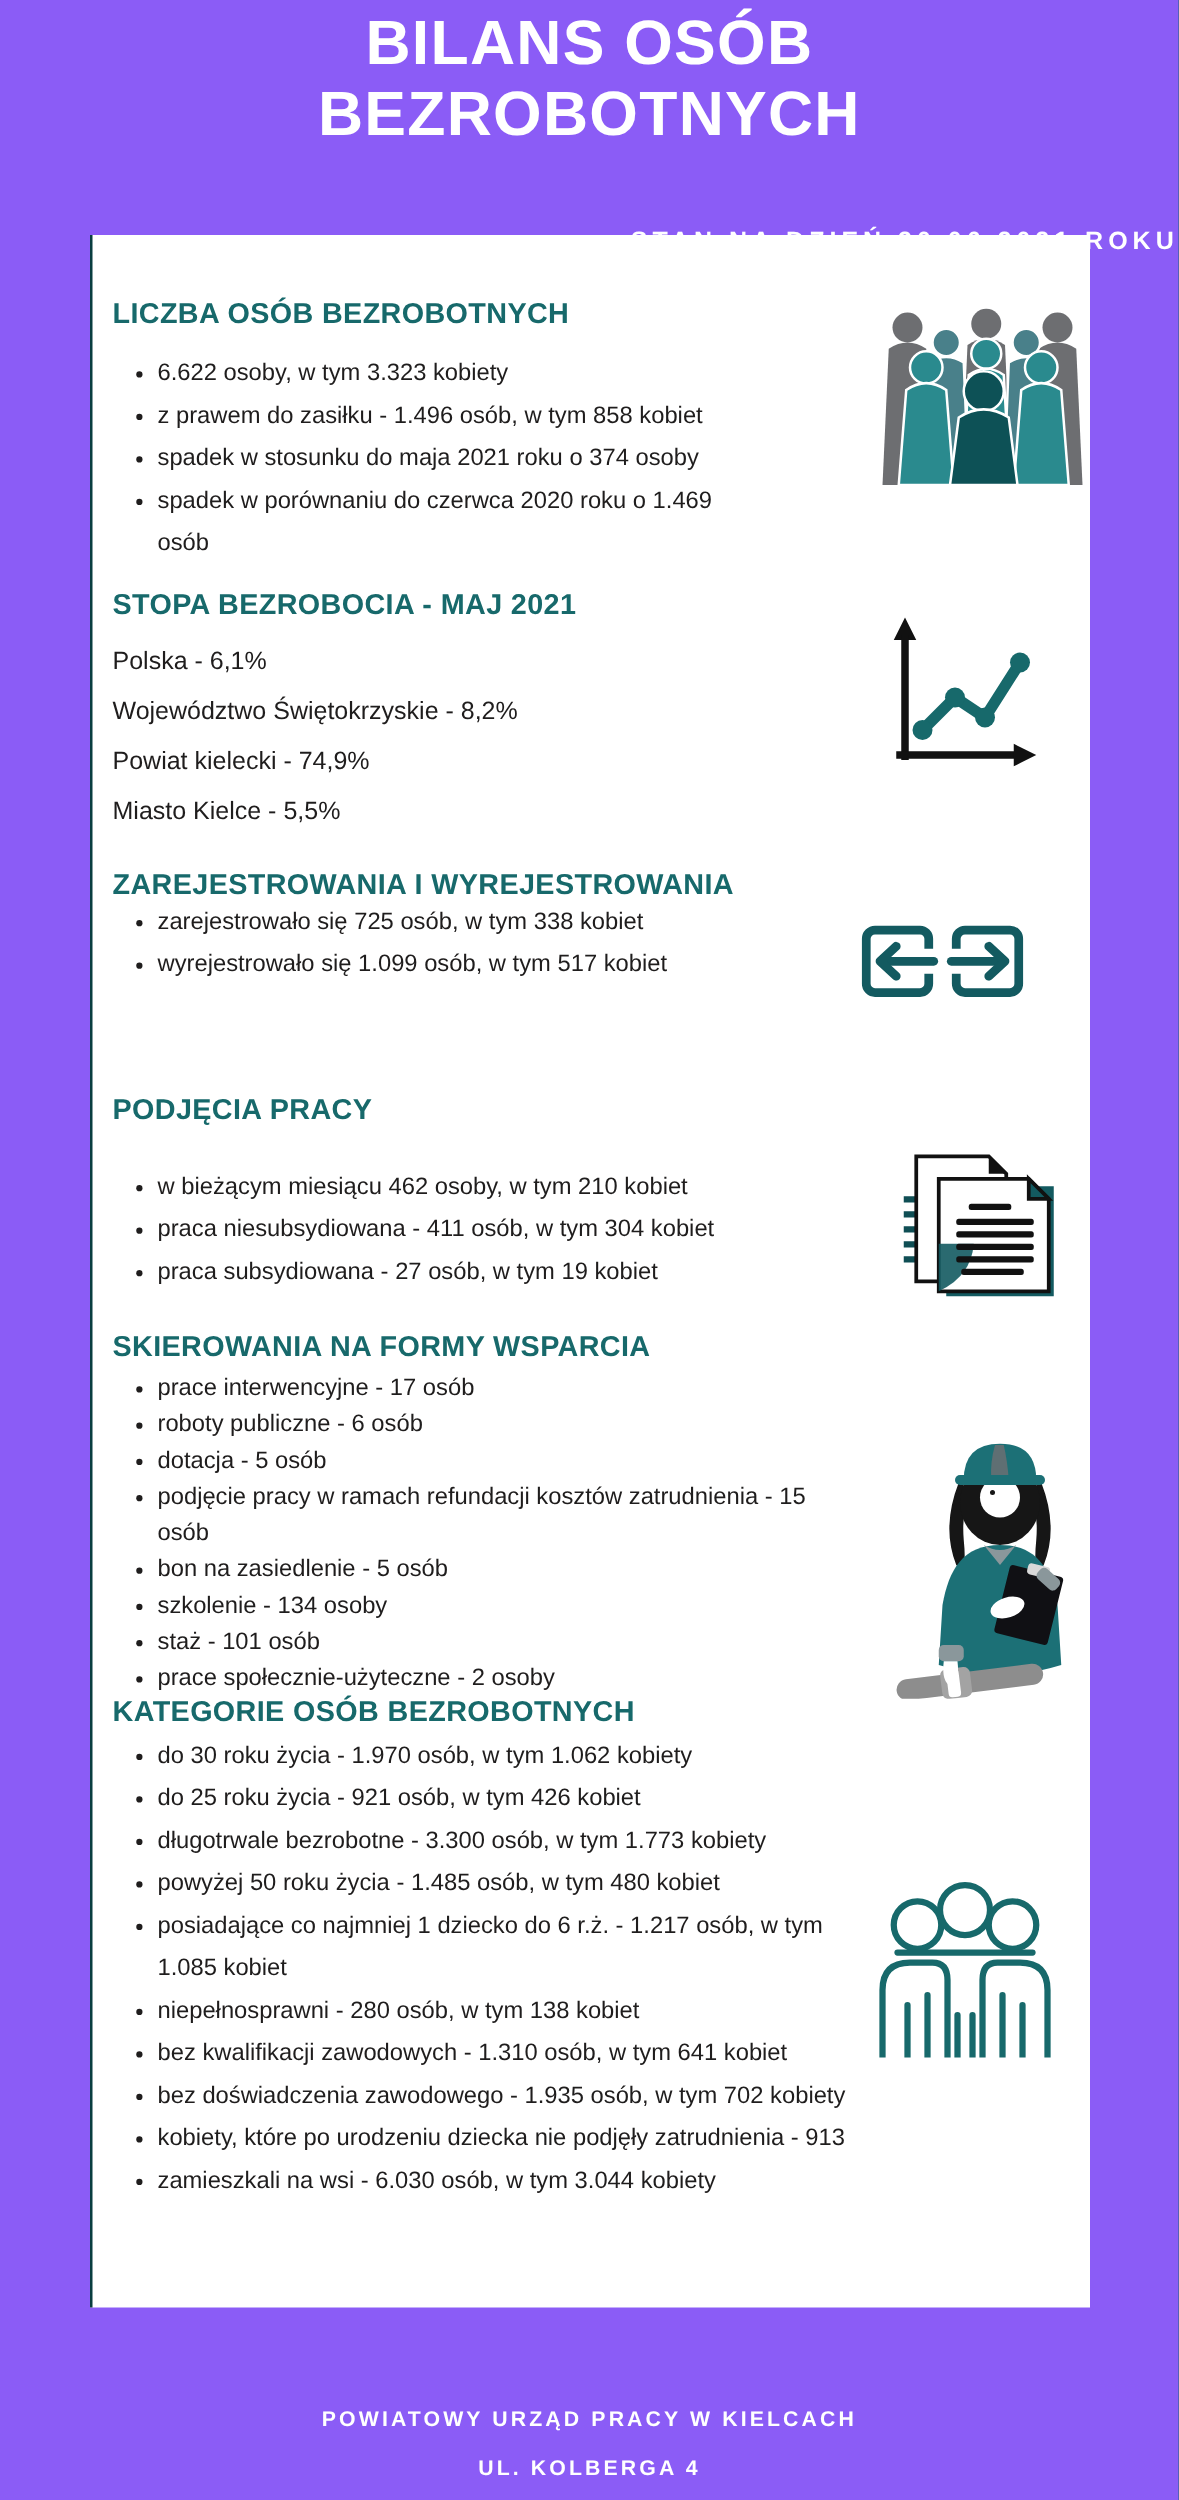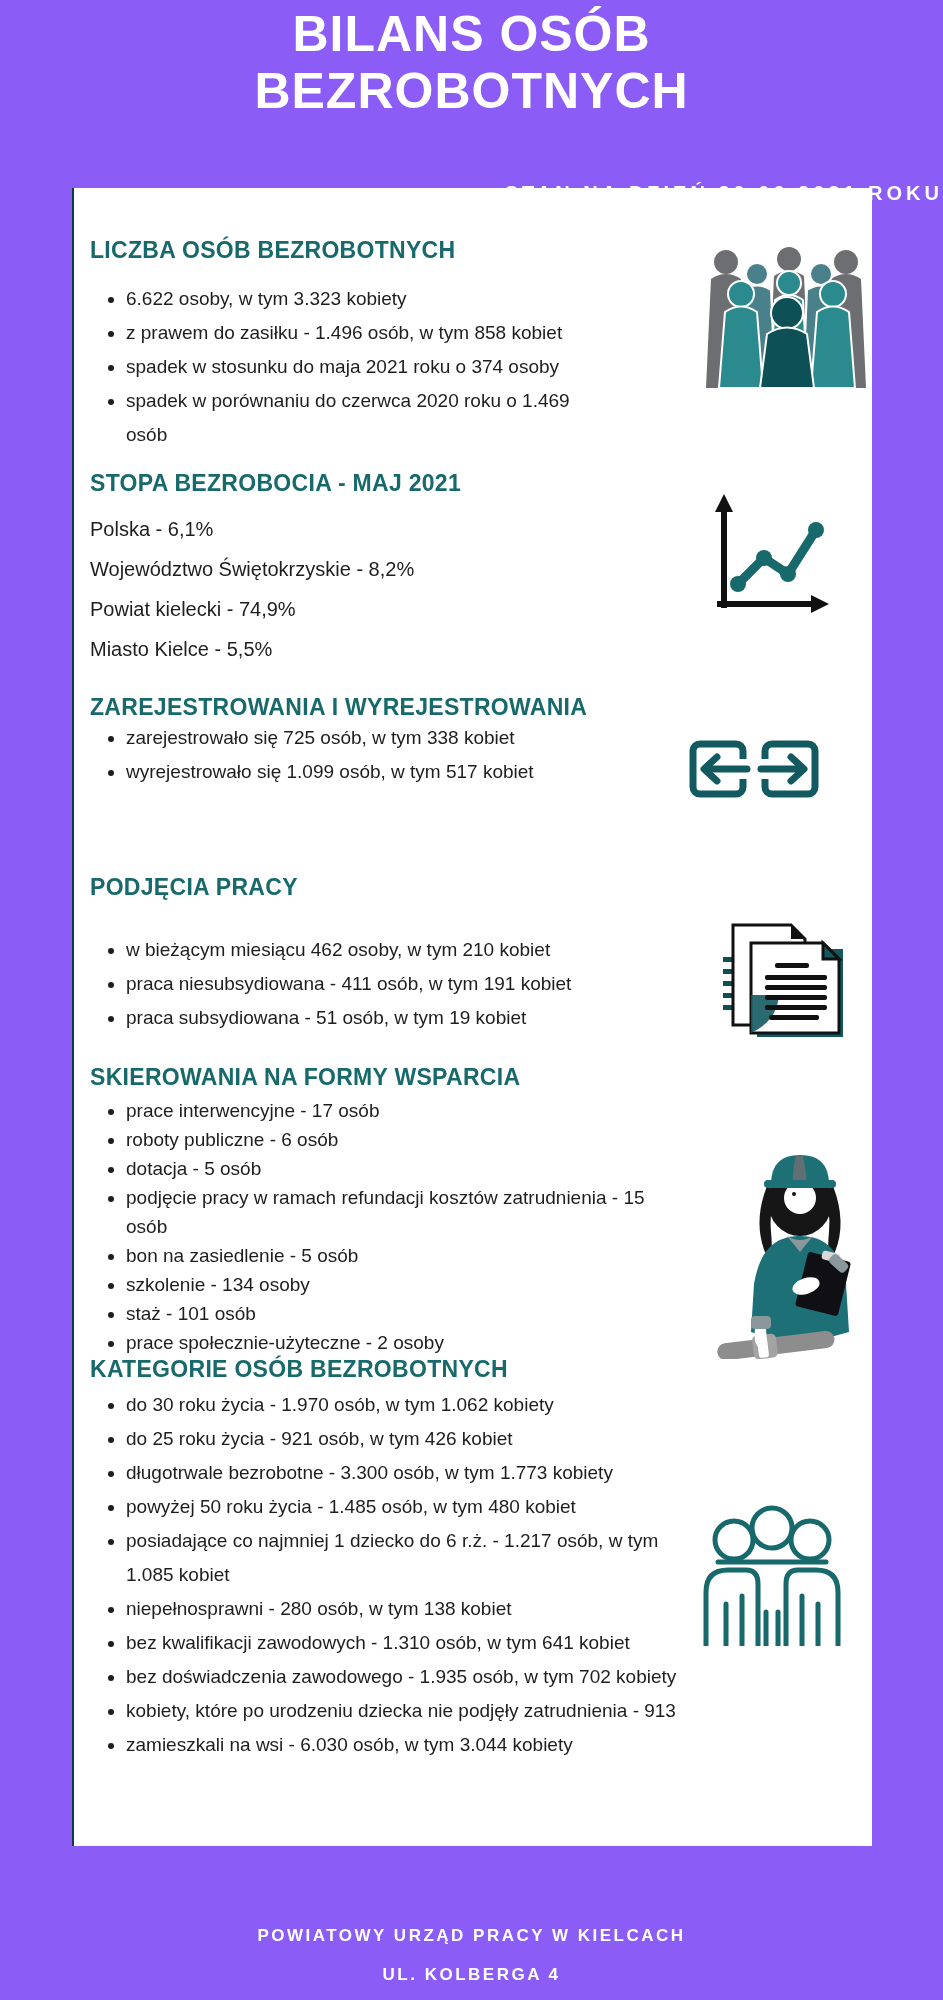--- a/index.html
+++ b/index.html
@@ -153,22 +153,22 @@
           <line x1="72" y1="29" x2="113" y2="29"></line>
           <path d="M102 17 L115 29 L102 41"></path>
         </g>
       </svg>
     </div>
 
     <section class="sec s4">
       <h2>PODJĘCIA PRACY</h2>
       <ul class="bullets">
           <li>w bieżącym miesiącu 462 osoby, w tym 210 kobiet</li>
-          <li>praca niesubsydiowana - 411 osób, w tym 191 kobiet</li>
-          <li>praca subsydiowana - 51 osób, w tym 19 kobiet</li>
+          <li>praca niesubsydiowana - 411 osób, w tym 304 kobiet</li>
+          <li>praca subsydiowana - 27 osób, w tym 19 kobiet</li>
         </ul>
     </section>
     <div class="icon icon-docs">
       <svg width="135" height="122" viewBox="0 0 135 122">
         <g fill="#0f4e54">
           <rect x="4" y="36" width="16" height="5"></rect>
           <rect x="4" y="48" width="16" height="5"></rect>
           <rect x="4" y="60" width="16" height="5"></rect>
           <rect x="4" y="72" width="16" height="5"></rect>
           <rect x="4" y="84" width="16" height="5"></rect>

